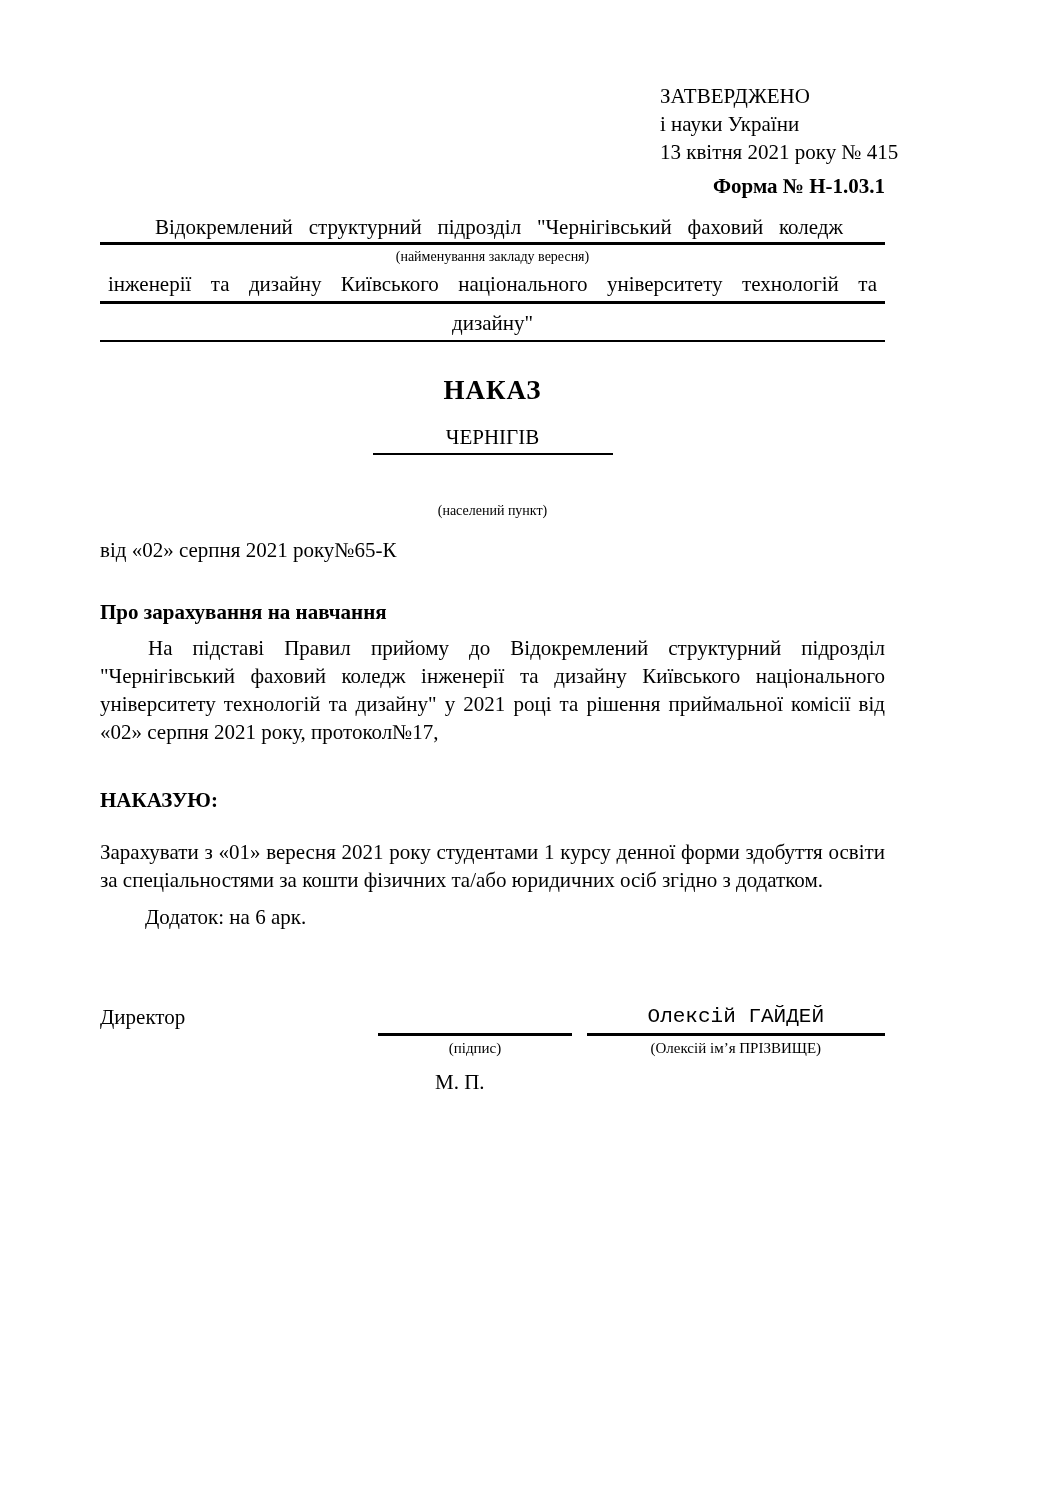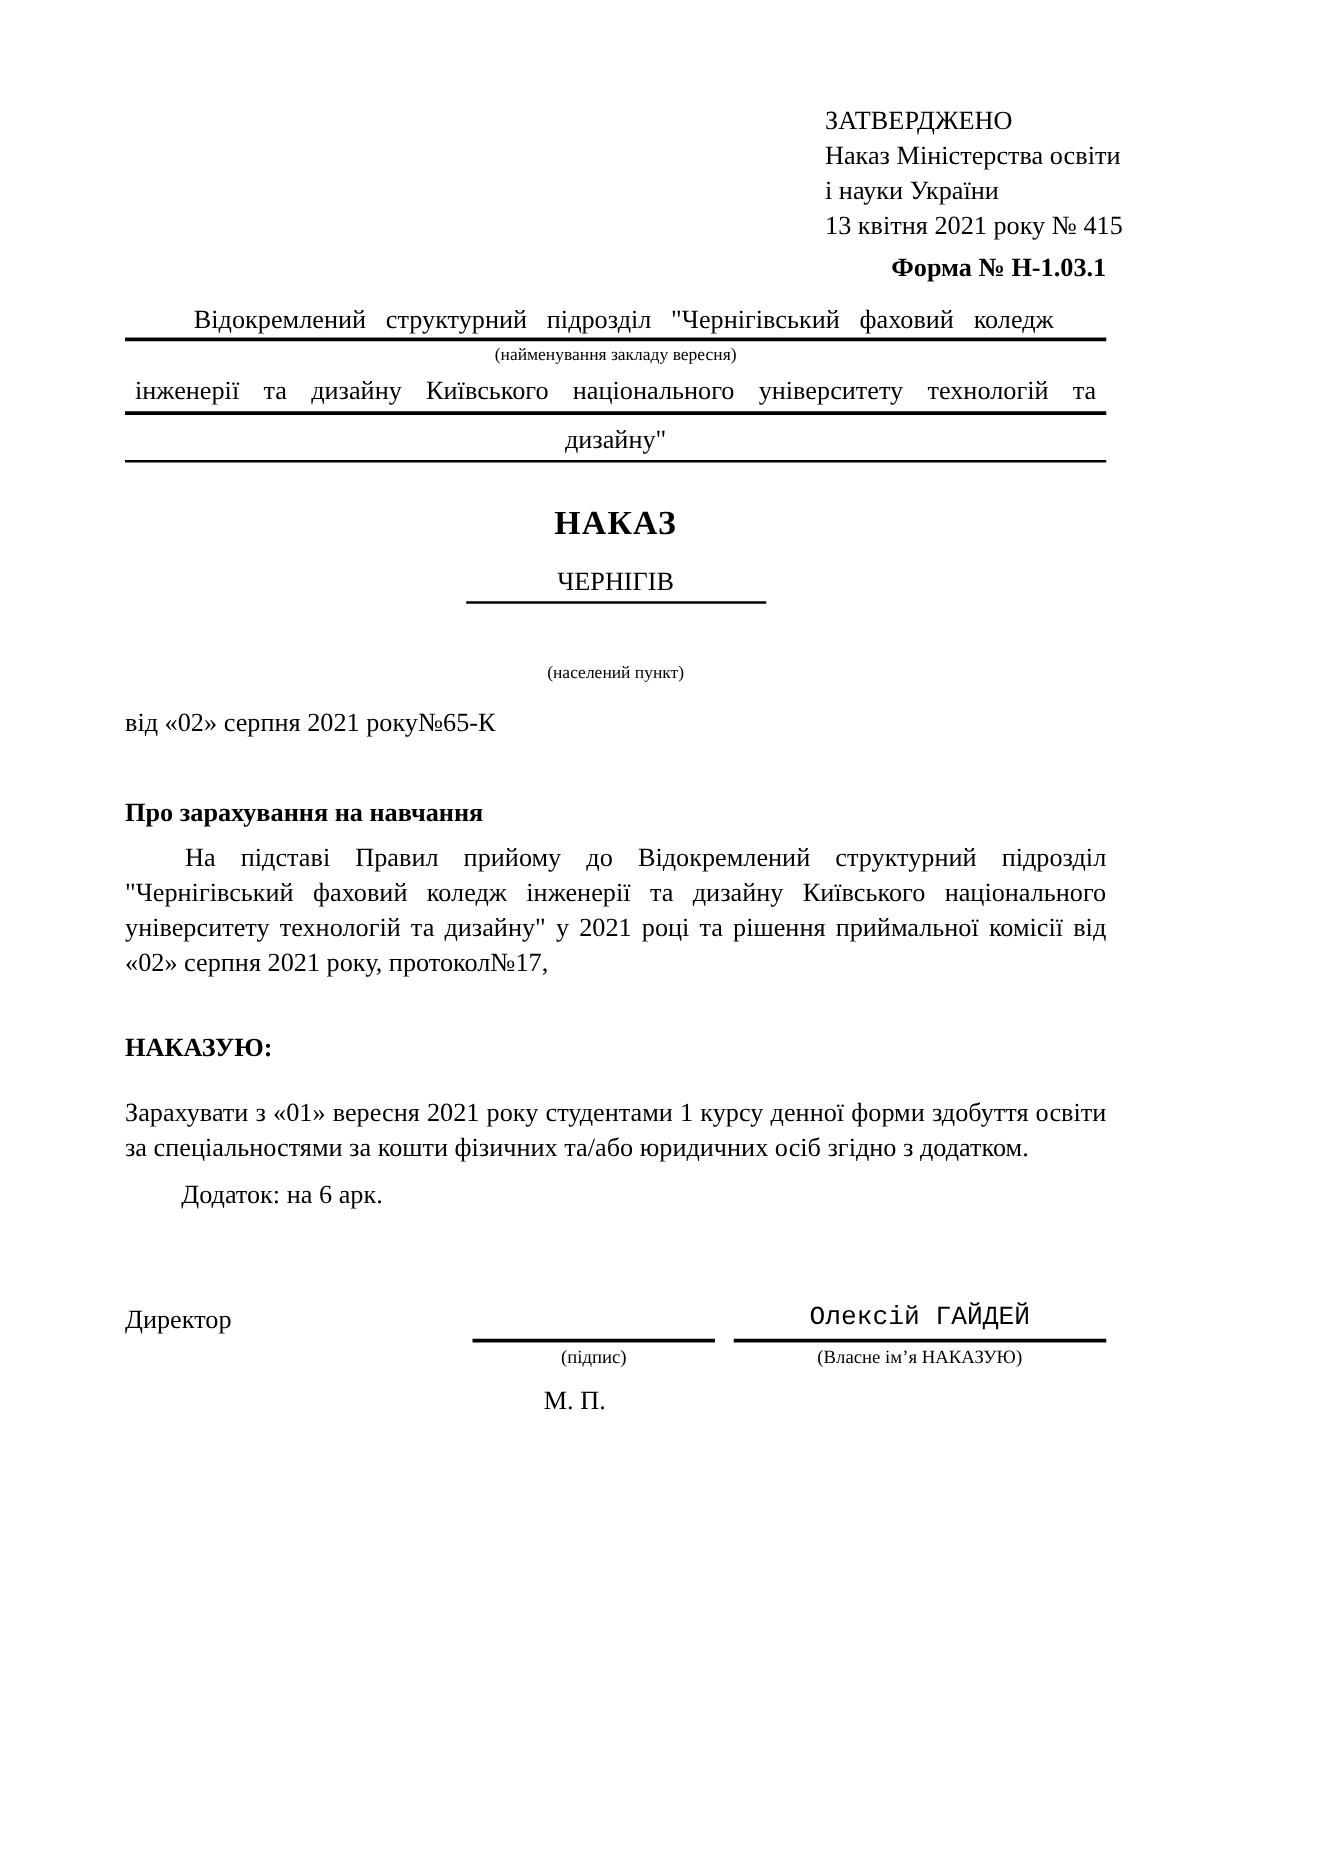--- a/index.html
+++ b/index.html
@@ -86,21 +86,21 @@
   
   .date-row {
     margin-top: 16px;
     display: flex;
     justify-content: flex-start;
   }
   .order-number { margin-right: 115px; }
 
   
   .subject {
-    margin-top: 44px;
+    margin-top: 34px;
     font-weight: bold;
   }
   .basis {
     margin-top: 8px;
     text-align: justify;
     text-indent: 48px;
   }
   .command-label {
     margin-top: 40px;
     font-weight: bold;
@@ -137,21 +137,20 @@
     margin-left: 335px;
   }
 </style>
 </head>
 <body>
 
 <div class="page">
 
   <div class="approval">
     <div>ЗАТВЕРДЖЕНО</div>
-    <div>Наказ Міністерства освіти</div>
     <div>і науки України</div>
     <div>13 квітня 2021 року № 415</div>
   </div>
   <div class="form-label">Форма № Н-1.03.1</div>
 
   <div class="inst">
     <div class="inst-line1">Відокремлений структурний підрозділ "Чернігівський фаховий коледж</div>
     <div class="inst-caption">(найменування закладу вересня)</div>
     <div class="inst-line2">інженерії та дизайну Київського національного університету технологій та</div>
     <div class="inst-line3">дизайну"</div>
@@ -180,19 +179,19 @@
   <div class="sig-row">
     <div class="sig-position">Директор</div>
     <div class="sig-sign">
       <div class="sig-spacer"></div>
       <div class="sig-rule"></div>
       <div class="sig-caption">(підпис)</div>
     </div>
     <div class="sig-name">
       <div class="sig-name-text">Олексій ГАЙДЕЙ</div>
       <div class="sig-rule"></div>
-      <div class="sig-caption">(Власне ім’я НАКАЗУЮ)</div>
+      <div class="sig-caption">(Олексій ім’я ПРІЗВИЩЕ)</div>
     </div>
   </div>
 
   <div class="seal">М. П.</div>
 
 </div>
 
 </body></html>

